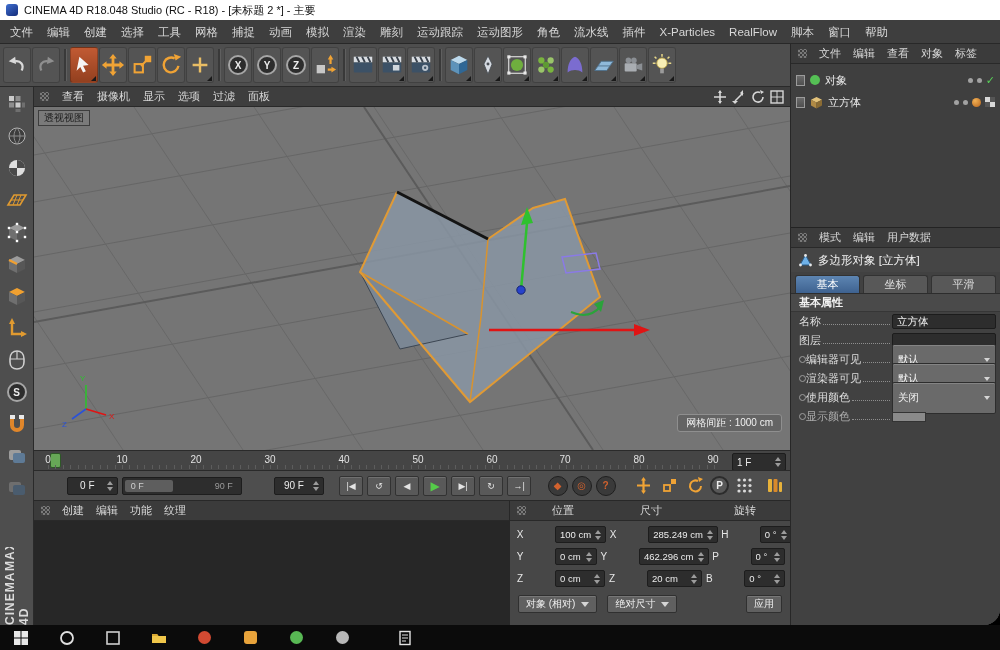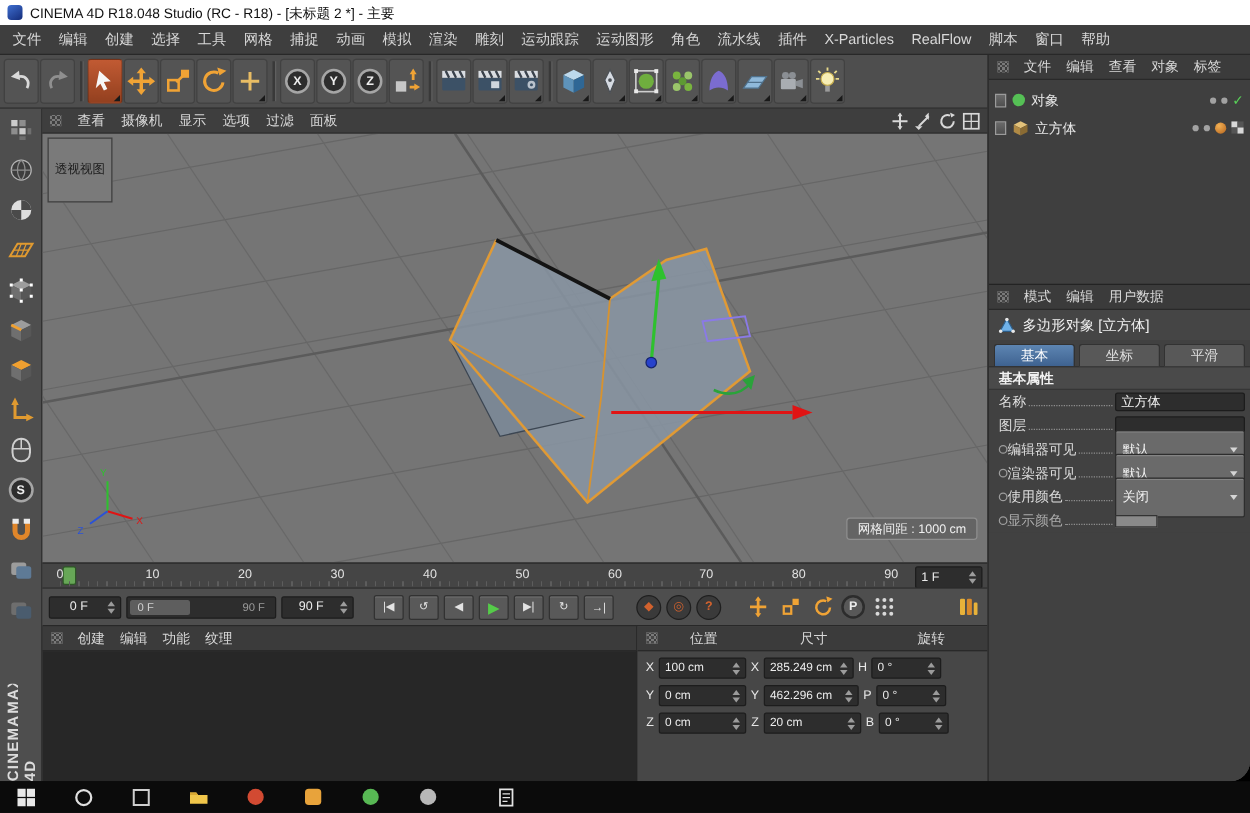--- a/index.html
+++ b/index.html
@@ -49,35 +49,35 @@
     border-bottom:1px solid #292929;display:flex;align-items:center;padding:0 6px;gap:13px;
     font-size:11px;color:#d8d8d8;}
   .grip{width:9px;height:9px;flex:none;
     background:repeating-linear-gradient(90deg,#8a8a8a 0 2px,transparent 2px 4px),
                repeating-linear-gradient(0deg,#8a8a8a 0 2px,transparent 2px 4px);
     background-blend-mode:multiply;opacity:.8;}
   .vpnav{margin-left:auto;display:flex;gap:5px;align-items:center;}
   .vpnav svg{width:14px;height:14px;}
   .vpcanvas{position:absolute;left:34px;top:63px;width:756px;height:343px;background:#757575;overflow:hidden;}
   .viewlabel{position:absolute;left:4px;top:3px;background:#7a7a7a;border:1px solid #3d3d3d;
-    color:#1d1d1d;font-size:10px;padding:18px 5px;line-height:14px;}
+    color:#1d1d1d;font-size:10px;padding:0 5px;line-height:14px;}
   .gridlabel{position:absolute;right:8px;bottom:18px;background:#646464;border:1px solid #8f8f8f;
     color:#f0f0f0;font-size:10px;padding:1px 8px;border-radius:3px;}
   
   .ruler{position:absolute;left:34px;top:406px;width:756px;height:21px;background:#454545;
     border-top:1px solid #2a2a2a;border-bottom:1px solid #2a2a2a;overflow:hidden;}
   .tick{position:absolute;top:3px;font-size:10px;color:#e2e2e2;transform:translateX(-50%);}
   .tickstrip{position:absolute;left:14px;right:70px;bottom:1px;height:4px;
     background:repeating-linear-gradient(90deg,#5d5d5d 0 1px,transparent 1px 7.4px);}
   .playhead{position:absolute;left:16px;top:2px;width:11px;height:15px;background:#67a757;
     border:1px solid #2e5727;border-radius:2px;}
   .framebox{position:absolute;right:4px;top:2px;width:54px;height:16px;}
   
   .fieldbox{height:18px;background:#2d2d2d;border:1px solid #1d1d1d;border-radius:2px;
-    color:#ececec;font-size:10px;display:flex;align-items:center;padding:0 4px;gap:4px;}
+    color:#ececec;font-size:10px;display:flex;align-items:center;padding:0 4px;gap:4px;margin-left:28px;}
   .fieldbox .val{flex:1;white-space:nowrap;overflow:hidden;}
   .spin{display:flex;flex-direction:column;gap:2px;flex:none;}
   .spin i{display:block;width:0;height:0;border-left:3px solid transparent;border-right:3px solid transparent;}
   .spin .up{border-bottom:4px solid #9c9c9c;}
   .spin .dn{border-top:4px solid #9c9c9c;}
   
   .transport{position:absolute;left:34px;top:427px;width:756px;height:30px;background:#4e4e4e;
     border-bottom:1px solid #282828;display:flex;align-items:center;padding:0 5px;gap:4px;text-align:center;}
   .range{width:120px;height:18px;background:#2d2d2d;border:1px solid #1d1d1d;border-radius:2px;
     position:relative;font-size:9px;color:#cfcfcf;display:flex;align-items:center;
@@ -714,20 +714,33 @@
             </span>
           </div>
         <span class="axl">B</span>
         <div class="fieldbox cf" style="width:56px">
             <span class="val">0 °</span>
             <span class="spin">
               <i class="up"></i>
               <i class="dn"></i>
             </span>
           </div>
+      </div>
+      <div class="cbuttons">
+        <div class="dropbtn">
+          <span>对象 (相对)</span>
+          <span class="dtri"></span>
+        </div>
+        <div class="dropbtn">
+          <span>绝对尺寸</span>
+          <span class="dtri"></span>
+        </div>
+        <div class="dropbtn" style="margin-left:auto">
+          <span>应用</span>
+        </div>
       </div>
     </div>
   </div>
 
   <div class="rightcol">
 
     <div class="panelmenu">
       <span class="grip"></span>
       <span>文件</span>
       <span>编辑</span>

